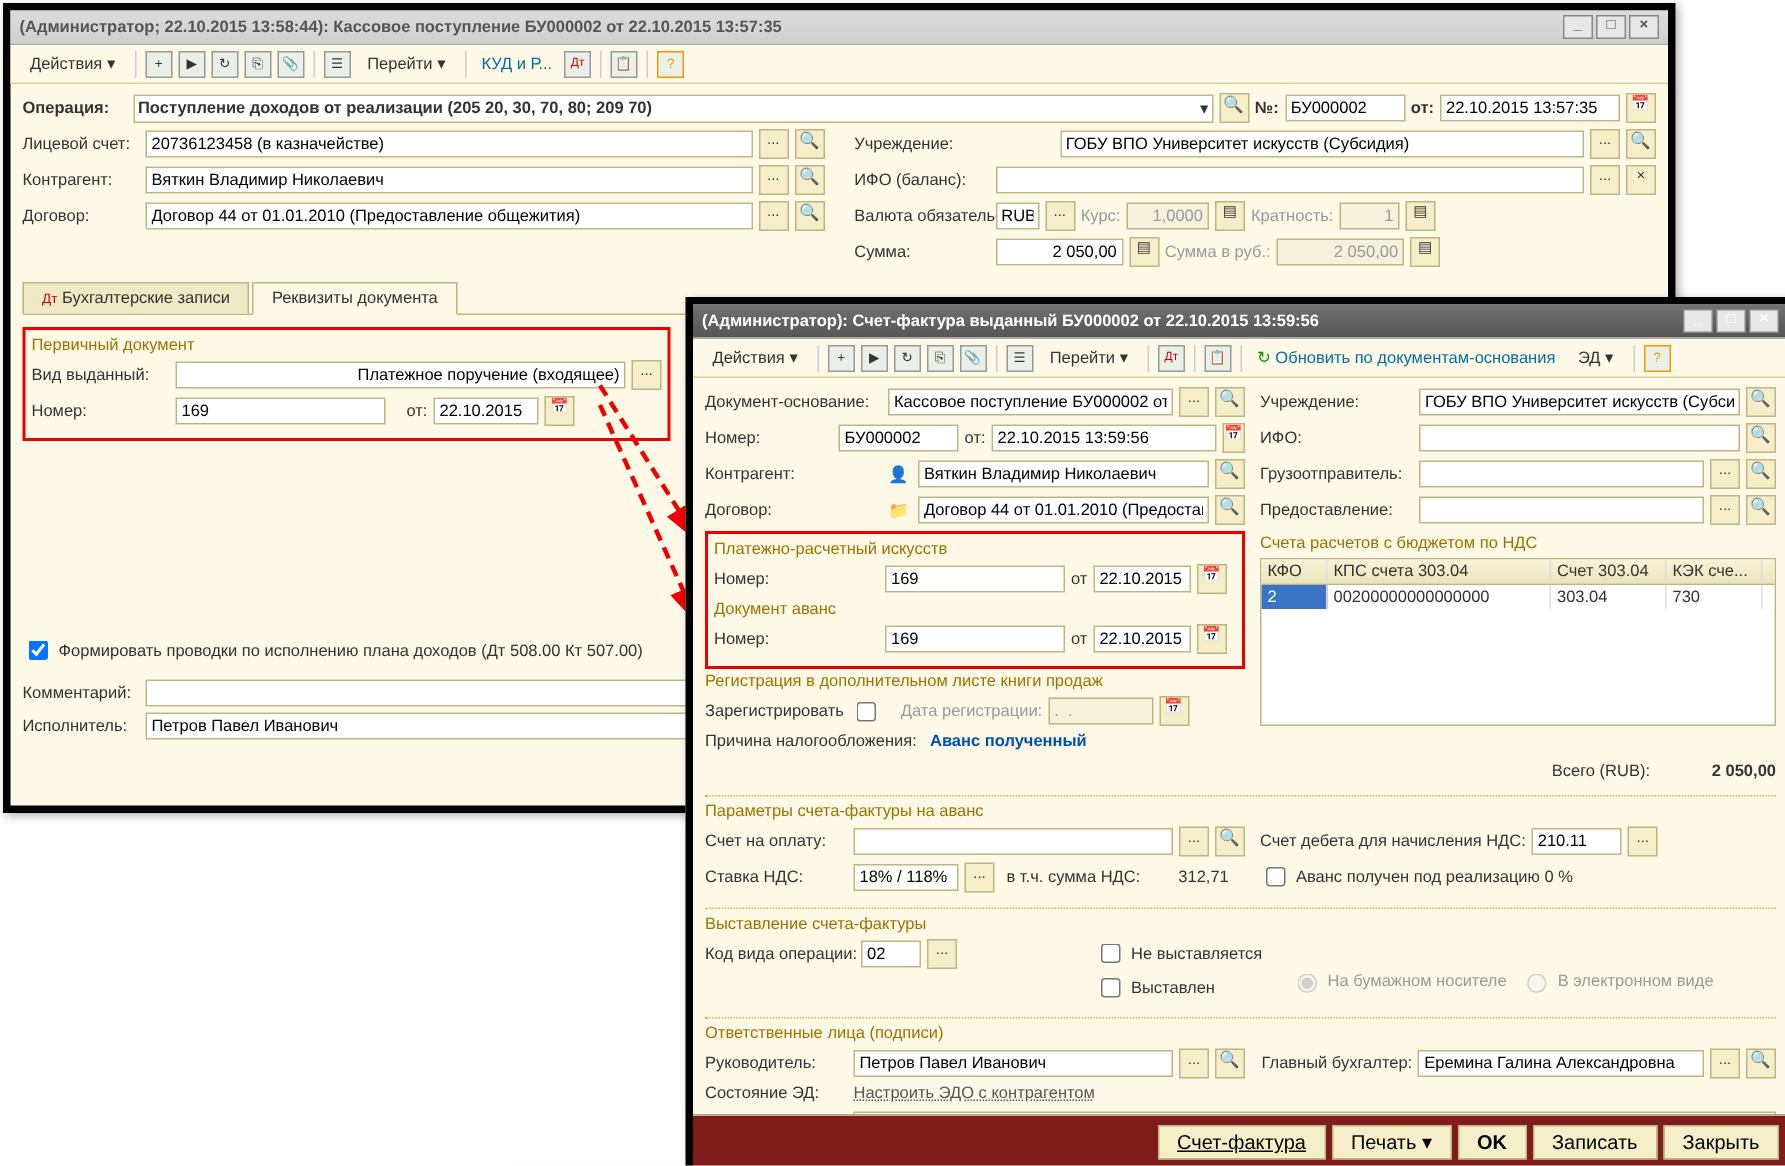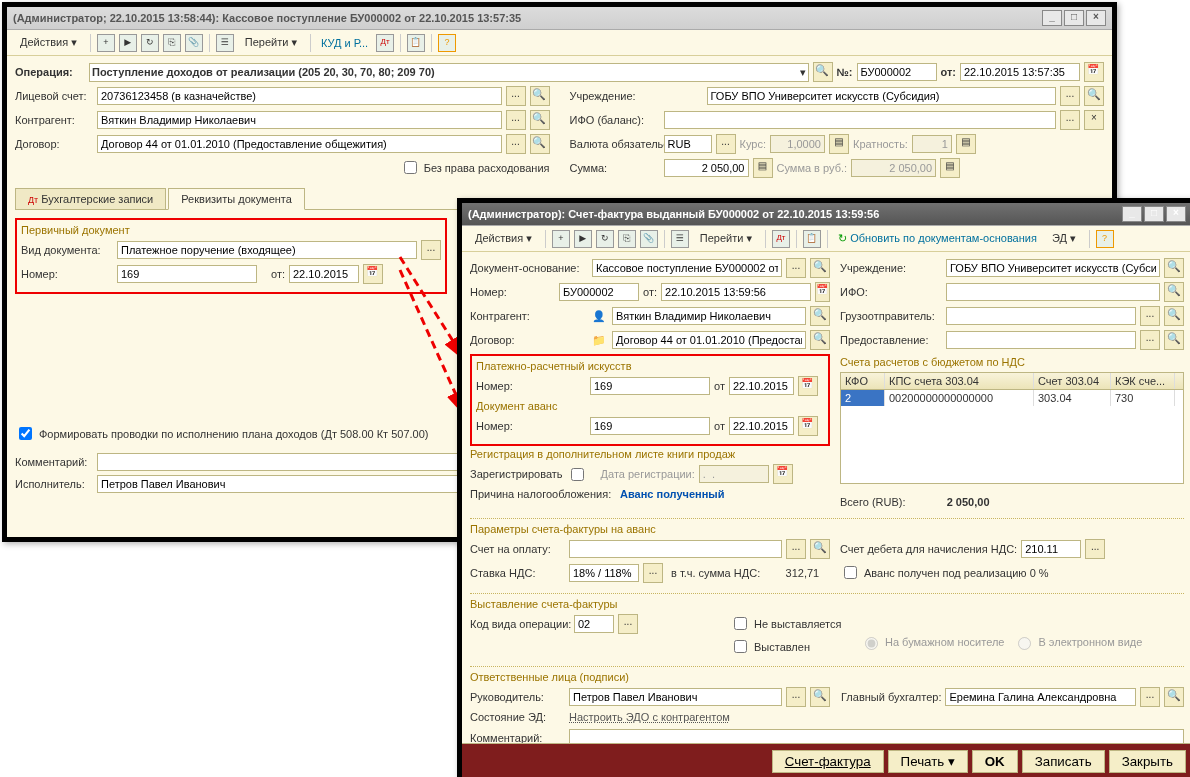--- a/index.html
+++ b/index.html
@@ -94,41 +94,37 @@
           <input style="flex: 1 1 0%;" value="Вяткин Владимир Николаевич">
           <span class="btn-dots">...</span>
           <span class="btn-search">🔍</span>
         </div>
         <div class="row">
           <span class="lbl" style="width:78px">Договор:</span>
           <input style="flex: 1 1 0%;" value="Договор 44 от 01.01.2010 (Предоставление общежития)">
           <span class="btn-dots">...</span>
           <span class="btn-search">🔍</span>
         </div>
-        <div class="row" style="justify-content:flex-end">
-          <input type="checkbox" class="chk" style="">
-          <span class="lbl">Без права расходования</span>
-        </div>
       </div>
       <div style="flex:1">
         <div class="row">
           <span class="lbl" style="width:90px">Учреждение:</span>
           <input style="flex: 1 1 0%; margin-left: 43px;" value="ГОБУ ВПО Университет искусств (Субсидия)">
           <span class="btn-dots">...</span>
           <span class="btn-search">🔍</span>
         </div>
         <div class="row">
           <span class="lbl" style="width:90px">ИФО (баланс):</span>
           <input style="flex: 1 1 0%;">
           <span class="btn-dots">...</span>
           <span class="btn-dots">×</span>
         </div>
         <div class="row">
           <span class="lbl" style="width:90px">Валюта обязательства:</span>
-          <input style="width: 48px;" value="RUB">
+          <input style="width: 29px;" value="RUB">
           <span class="btn-dots">...</span>
           <span class="lbl" style="color:#999">Курс:</span>
           <input style="width: 55px; text-align: right; color: rgb(153, 153, 153);" readonly="" value="1,0000">
           <span class="btn-dots">▤</span>
           <span class="lbl" style="color:#999">Кратность:</span>
           <input style="width: 40px; text-align: right; color: rgb(153, 153, 153);" readonly="" value="1">
           <span class="btn-dots">▤</span>
         </div>
         <div class="row">
           <span class="lbl" style="width:90px">Сумма:</span>
@@ -141,22 +137,22 @@
       </div>
     </div>
     <div class="tabs">
       <div class="tab"><span style="color:#c00;font-size:9px">Дт</span> <span>Бухгалтерские записи</span></div>
       <div class="tab active">Реквизиты документа</div>
     </div>
     <div style="padding:6px 0">
       <div class="redbox" style="width:420px">
         <div class="gtitle">Первичный документ</div>
         <div class="row">
-          <span class="lbl" style="width:92px">Вид документа:</span>
-          <input style="flex: 1 1 0%;" value="Платежное поручение (входящее)">
+          <span class="lbl" style="width:92px">Вид выданный:</span>
+          <input style="flex: 1 1 0%; text-align: right;" value="Платежное поручение (входящее)">
           <span class="btn-dots">...</span>
         </div>
         <div class="row">
           <span class="lbl" style="width:92px">Номер:</span>
           <input style="width: 140px;" value="169">
           <span class="lbl" style="margin-left:10px">от:</span>
           <input style="width: 70px;" value="22.10.2015">
           <span class="btn-dots">📅</span>
         </div>
       </div>
@@ -312,21 +308,21 @@
             <div style="width:68px">Счет 303.04</div>
             <div style="width:55px">КЭК сче...</div>
           </div>
           <div class="tr">
             <div style="width:35px;background:#3a74c4;color:#fff">2</div>
             <div style="width:140px">00200000000000000</div>
             <div style="width:68px">303.04</div>
             <div style="width:55px">730</div>
           </div>
         </div>
-        <div class="row" style="margin-top:12px;">
+        <div class="row" style="margin-top:24px;justify-content:flex-end">
           <span class="lbl">Всего (RUB):</span>
           <span style="font-weight:bold;width:80px;text-align:right">2 050,00</span>
         </div>
       </div>
     </div>
     <div class="group">
       <div class="gtitle">Параметры счета-фактуры на аванс</div>
       <div style="display:flex;gap:10px">
         <div style="width:360px">
           <div class="row">

